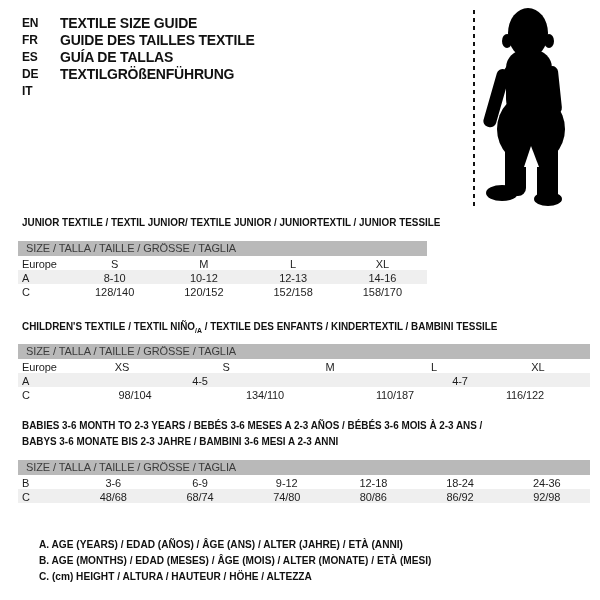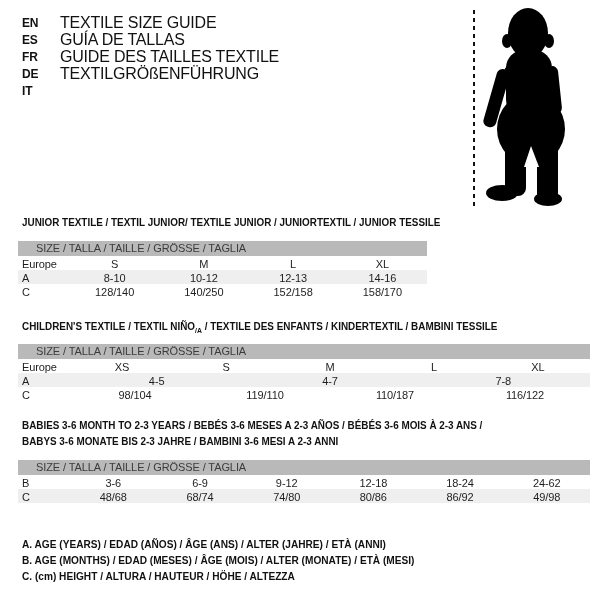--- a/index.html
+++ b/index.html
@@ -16,71 +16,71 @@
     width:600px;height:600px;position:relative;overflow:hidden;
     font-family:"Liberation Sans", sans-serif;
     -webkit-font-smoothing:antialiased;
   }
   .page{position:absolute;inset:0;background:#fff;}
 
   
   .lang-list{position:absolute;left:22px;top:14px;}
   .lang-row{display:flex;height:17px;align-items:center;}
   .lang-code{width:38px;font-size:12px;font-weight:bold;color:var(--title-text);letter-spacing:-0.2px;}
-  .lang-name{font-size:16px;font-weight:normal;color:var(--title-text);letter-spacing:-0.2px;white-space:nowrap;text-align:center;}
+  .lang-name{font-size:14px;font-weight:bold;color:var(--title-text);letter-spacing:-0.2px;white-space:nowrap;text-align:center;}
 
   
   .figure{position:absolute;left:440px;top:0;width:160px;height:215px;}
   .figure svg{position:absolute;left:0;top:0;}
 
   
   .table-title{
     position:absolute;left:22px;
     font-size:11.5px;font-weight:bold;color:var(--title-text);
     transform:scaleX(0.86);transform-origin:left top;white-space:nowrap;
   }
   .title-line{height:16px;line-height:14px;}
   .title-line .sub{font-size:8px;vertical-align:sub;}
 
   
   .size-table{position:absolute;left:18px;}
   .band{
     height:15px;line-height:15px;background:var(--band-bg);
-    color:var(--band-text);font-size:11px;padding-left:18px;
+    color:var(--band-text);font-size:11px;padding-left:8px;
     letter-spacing:-0.1px;white-space:nowrap;
   }
   .rows .row{display:flex;height:14px;line-height:16px;font-size:11px;color:var(--body-text);}
   .rows .row:nth-child(even){background:var(--alt-row);}
   .row .label{width:52px;padding-left:4px;letter-spacing:-0.1px;}
   .row .cell{flex:1;text-align:center;letter-spacing:-0.1px;}
 
   
-  .footnotes{position:absolute;left:22px;top:536px;}
+  .footnotes{position:absolute;left:39px;top:536px;}
   .footnote-line{
     height:16px;line-height:16px;font-size:11px;font-weight:bold;color:var(--title-text);
     transform:scaleX(0.92);transform-origin:left top;white-space:nowrap;
   }
 </style>
 </head>
 <body>
 
 <div class="page">
 
   <div class="lang-list" id="langList">
       <div class="lang-row">
         <span class="lang-code">EN</span>
         <span class="lang-name">TEXTILE SIZE GUIDE</span>
       </div>
       <div class="lang-row">
+        <span class="lang-code">FR</span>
+        <span class="lang-name">GUIDE DES TAILLES TEXTILE</span>
+      </div>
+      <div class="lang-row">
         <span class="lang-code">ES</span>
         <span class="lang-name">GUÍA DE TALLAS</span>
-      </div>
-      <div class="lang-row">
-        <span class="lang-code">FR</span>
-        <span class="lang-name">GUIDE DES TAILLES TEXTILE</span>
       </div>
       <div class="lang-row">
         <span class="lang-code">DE</span>
         <span class="lang-name">TEXTILGRÖßENFÜHRUNG</span>
       </div>
       <div class="lang-row">
         <span class="lang-code">IT</span>
       </div>
     </div>
 
@@ -125,21 +125,21 @@
           <div class="row">
             <span class="label">A</span>
             <span class="cell">8-10</span>
             <span class="cell">10-12</span>
             <span class="cell">12-13</span>
             <span class="cell">14-16</span>
           </div>
           <div class="row">
             <span class="label">C</span>
             <span class="cell">128/140</span>
-            <span class="cell">140/250</span>
+            <span class="cell">120/152</span>
             <span class="cell">152/158</span>
             <span class="cell">158/170</span>
           </div>
         </div>
       </div>
       <div class="table-title" style="top: 319px;">
         <div class="title-line"><span>CHILDREN'S TEXTILE / TEXTIL NIÑO</span><span class="sub">/A</span><span> / TEXTILE DES ENFANTS / KINDERTEXTIL / BAMBINI TESSILE</span></div>
       </div>
       <div class="size-table" style="top: 344px; width: 572px;">
         <div class="band">SIZE / TALLA / TAILLE / GRÖSSE / TAGLIA</div>
@@ -149,55 +149,54 @@
             <span class="cell">XS</span>
             <span class="cell">S</span>
             <span class="cell">M</span>
             <span class="cell">L</span>
             <span class="cell">XL</span>
           </div>
           <div class="row">
             <span class="label">A</span>
             <span class="cell">4-5</span>
             <span class="cell">4-7</span>
-            <span class="cell">7-8</span>
           </div>
           <div class="row">
             <span class="label">C</span>
             <span class="cell">98/104</span>
-            <span class="cell">119/110</span>
+            <span class="cell">134/110</span>
             <span class="cell">110/187</span>
             <span class="cell">116/122</span>
           </div>
         </div>
       </div>
       <div class="table-title" style="top: 418px;">
         <div class="title-line"><span>BABIES 3-6 MONTH TO 2-3 YEARS / BEBÉS 3-6 MESES A 2-3 AÑOS / BÉBÉS 3-6 MOIS À 2-3 ANS /</span></div>
         <div class="title-line"><span>BABYS 3-6 MONATE BIS 2-3 JAHRE / BAMBINI 3-6 MESI A 2-3 ANNI</span></div>
       </div>
       <div class="size-table" style="top: 460px; width: 572px;">
         <div class="band">SIZE / TALLA / TAILLE / GRÖSSE / TAGLIA</div>
         <div class="rows">
           <div class="row">
             <span class="label">B</span>
             <span class="cell">3-6</span>
             <span class="cell">6-9</span>
             <span class="cell">9-12</span>
             <span class="cell">12-18</span>
             <span class="cell">18-24</span>
-            <span class="cell">24-62</span>
+            <span class="cell">24-36</span>
           </div>
           <div class="row">
             <span class="label">C</span>
             <span class="cell">48/68</span>
             <span class="cell">68/74</span>
             <span class="cell">74/80</span>
             <span class="cell">80/86</span>
             <span class="cell">86/92</span>
-            <span class="cell">49/98</span>
+            <span class="cell">92/98</span>
           </div>
         </div>
       </div>
     </div>
 
   <div class="footnotes" id="footnotes">
       <div class="footnote-line">A. AGE (YEARS) / EDAD (AÑOS) / ÂGE (ANS) / ALTER (JAHRE) / ETÀ (ANNI)</div>
       <div class="footnote-line">B. AGE (MONTHS) / EDAD (MESES) / ÂGE (MOIS) / ALTER (MONATE) / ETÀ (MESI)</div>
       <div class="footnote-line">C. (cm) HEIGHT / ALTURA / HAUTEUR / HÖHE / ALTEZZA</div>
     </div>

